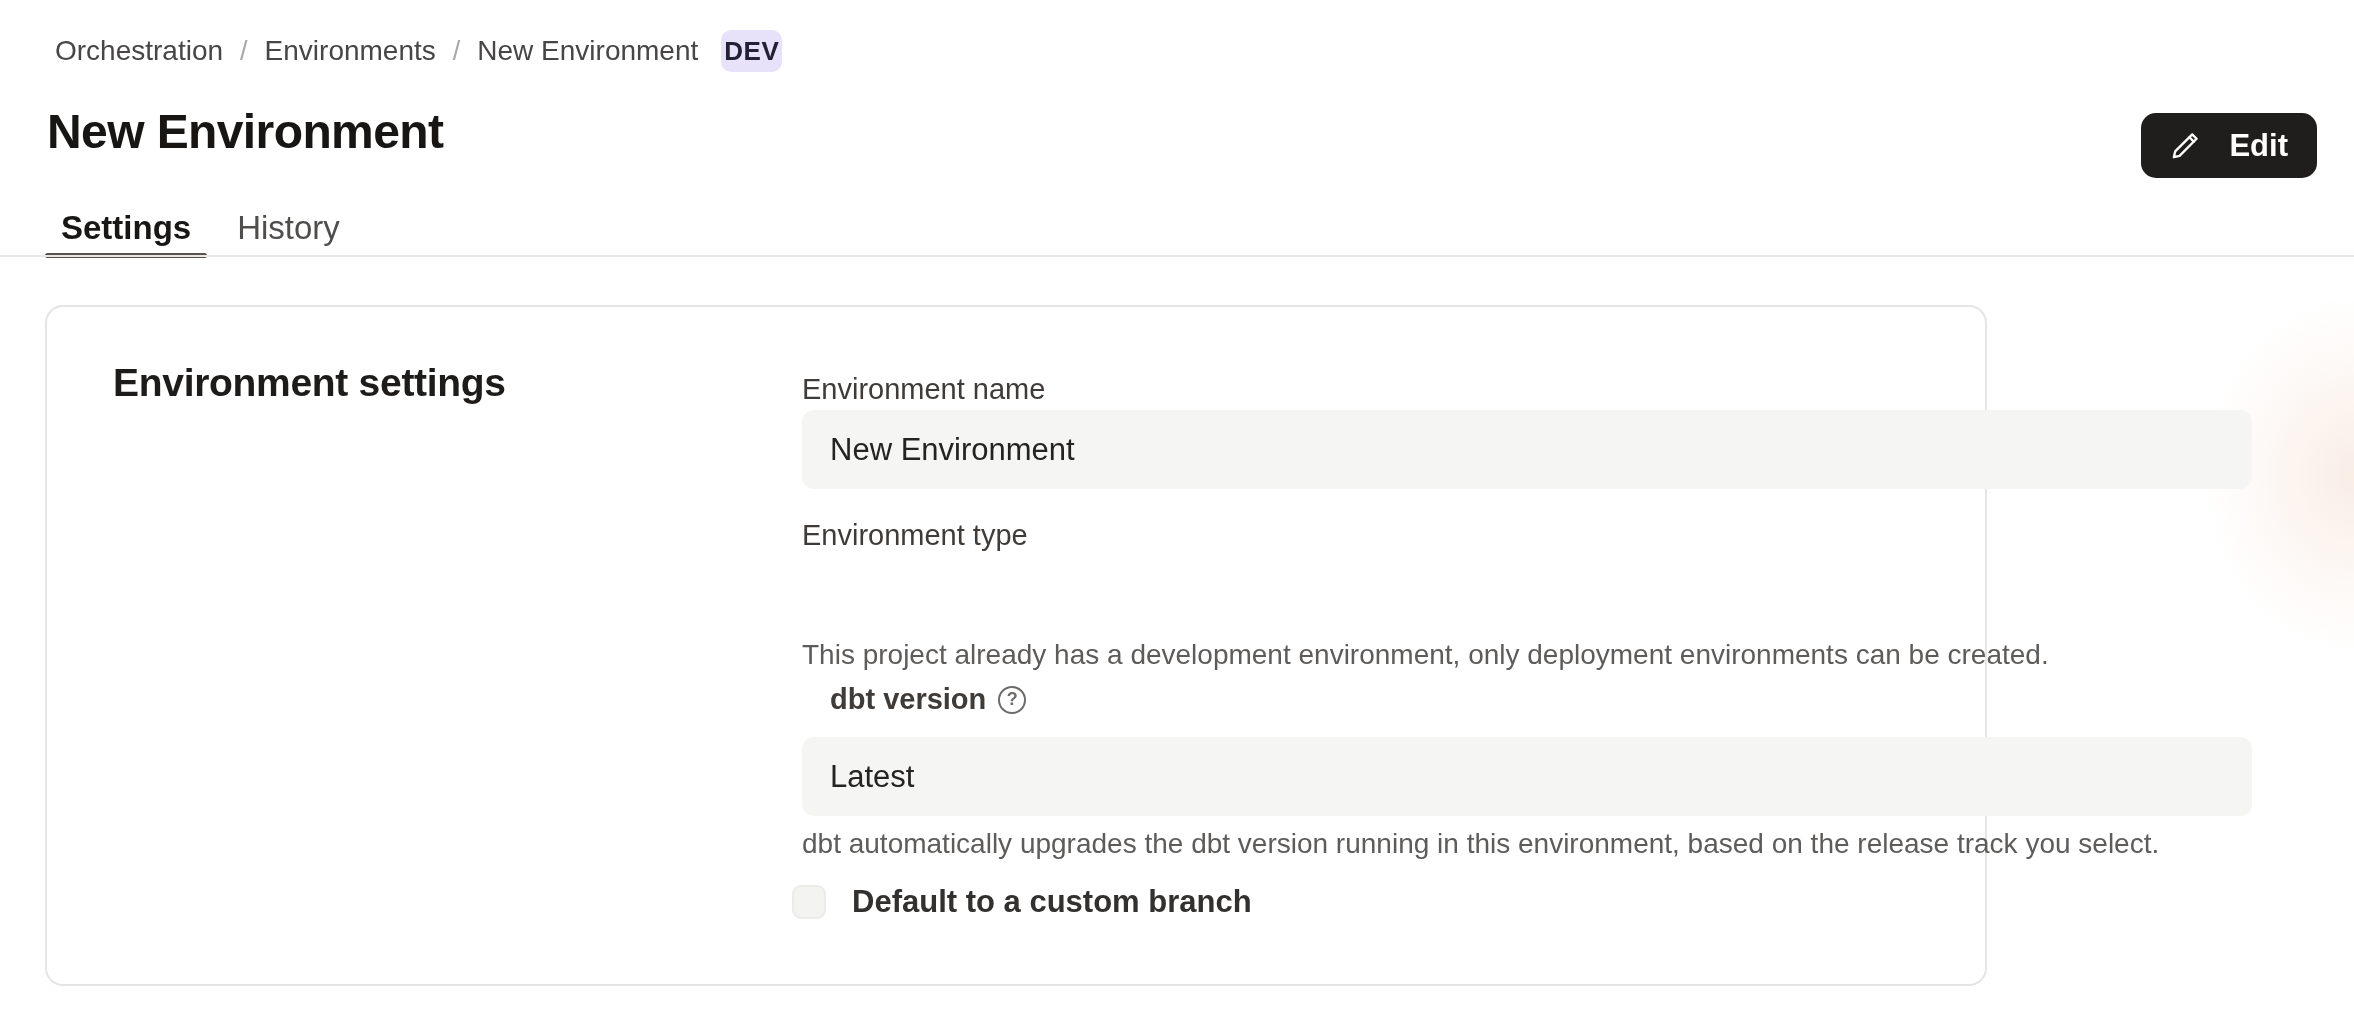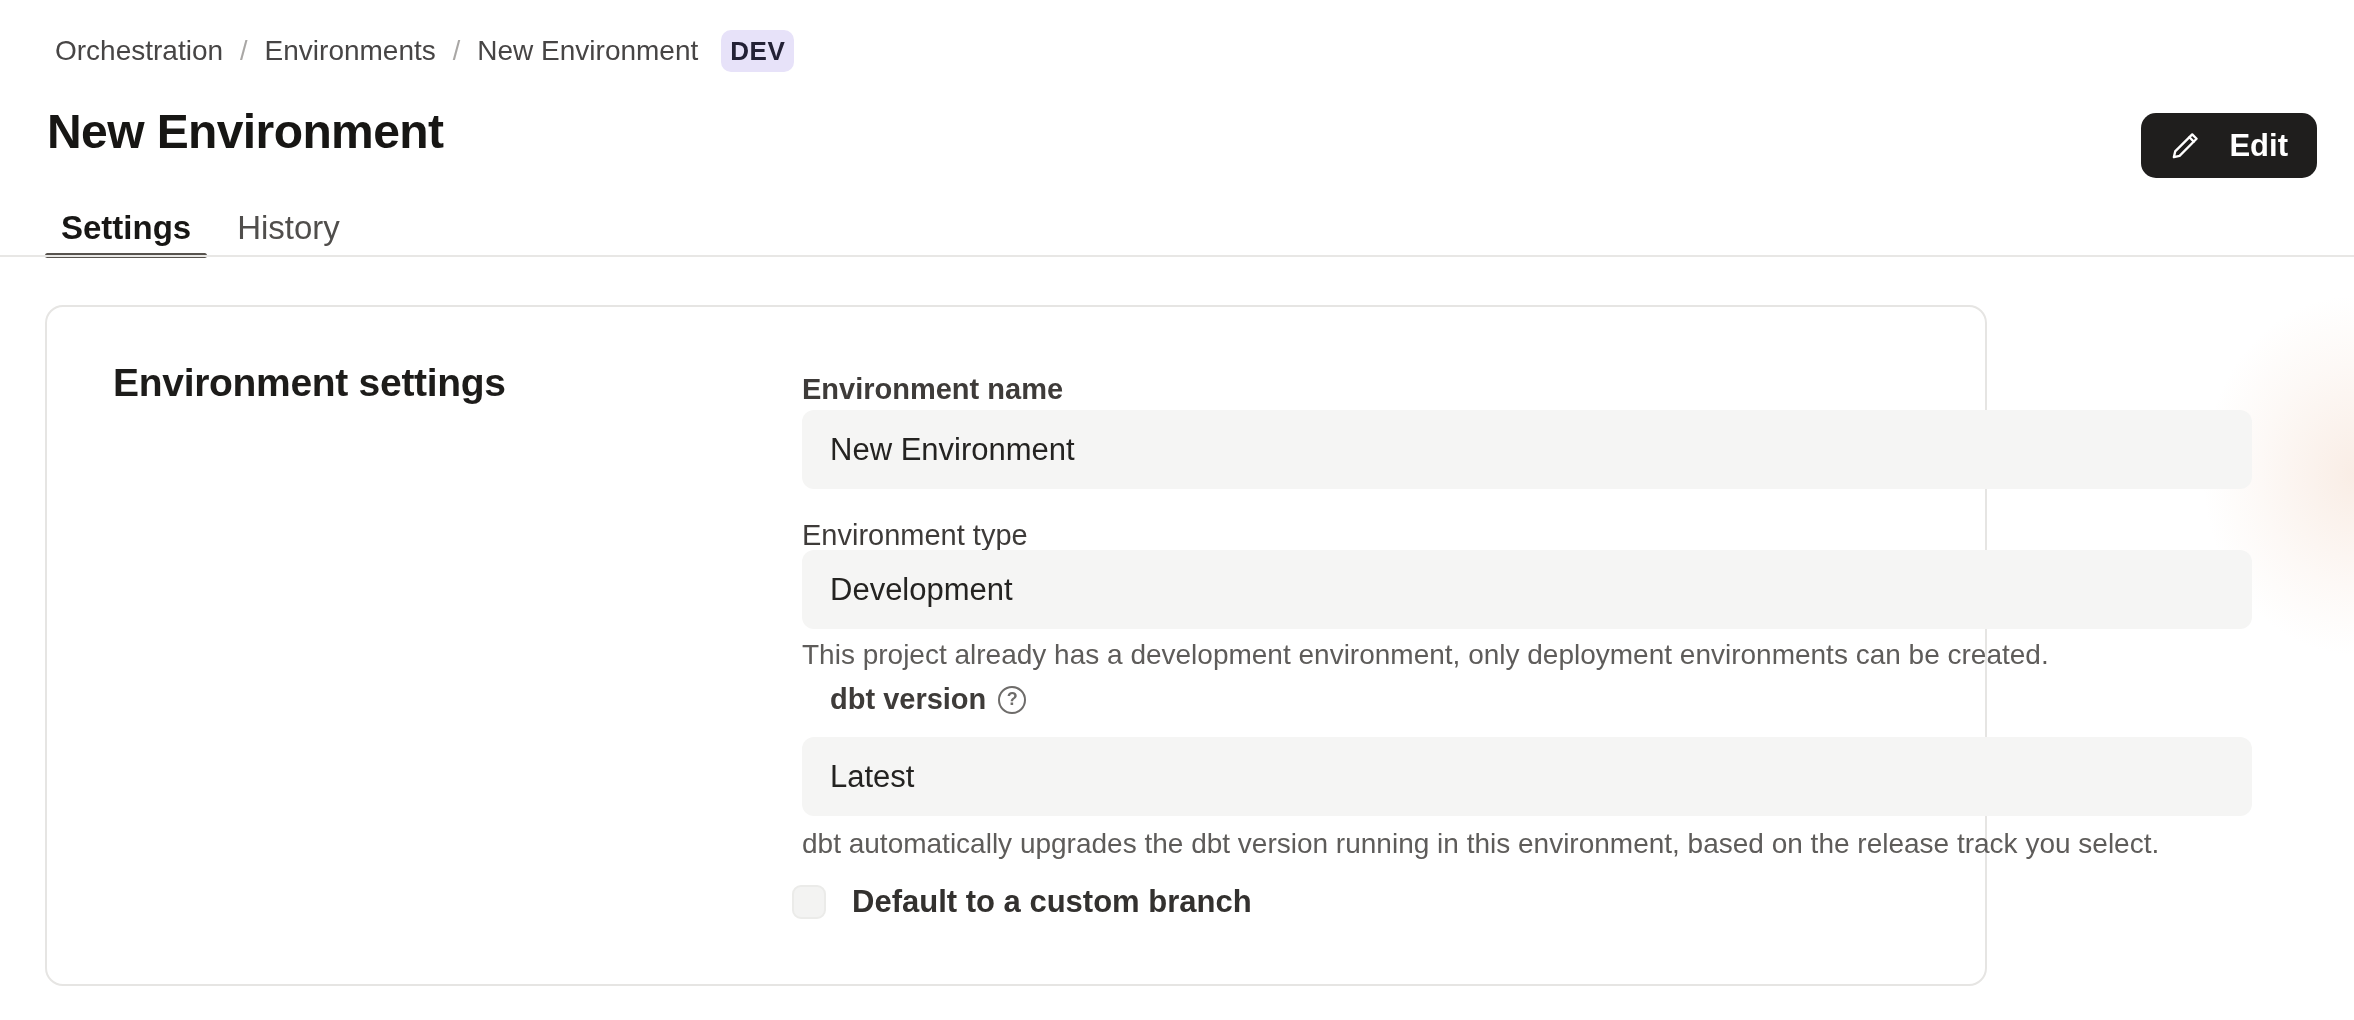--- a/index.html
+++ b/index.html
@@ -26,21 +26,21 @@
     display: flex; align-items: center; gap: 17px;
     font-size: 28px; color: #474545; font-weight: 500; margin-top: 9px;
   }
   .crumb { color: #474545; text-decoration: none; cursor: pointer; }
   .crumb.current { cursor: default; }
   .sep { color: #a9a7a5; font-size: 27px; font-weight: 400; }
   .badge {
     margin-left: 6px;
     background: #e7e2f9; color: #232136;
     font-size: 26px; font-weight: 600; letter-spacing: 0.5px;
-    padding: 7px 9px; border-radius: 10px; line-height: 1.1;
+    padding: 7px 3px; border-radius: 10px; line-height: 1.1;
   }
 
   
   .title {
     position: absolute; left: 47px; top: 104px;
     font-size: 48px; font-weight: 700; letter-spacing: -0.6px;
     color: #171614;
   }
   .edit-btn {
     position: absolute; top: 113px; right: 37px;
@@ -156,29 +156,28 @@
       <span>History</span>
     </div>
   </div>
   <div class="divider"></div>
 
   <section class="card">
     <h2 class="card-heading">Environment settings</h2>
 
     <div class="form">
 
-      <label class="f-label" style="top: 66px; font-weight: bold;">
+      <label class="f-label" style="top: 66px;">
         <span>Environment name</span>
       </label>
       <input class="f-input" style="top: 103px;" type="text" readonly="" value="New Environment">
 
       <label class="f-label" style="top: 212px;">
         <span>Environment type</span>
       </label>
-      <input class="f-input" style="top: 243px;" type="text" readonly="" value="Development">
       <div class="helper" style="top: 330px;">This project already has a development environment, only deployment environments can be created.</div>
 
       <label class="f-label strong" style="top: 376px; margin-left: 28px;">
         <span>dbt version</span>
         <span class="help-icon">?</span>
       </label>
       <input class="f-input" style="top: 430px;" type="text" readonly="" value="Latest">
       <div class="helper" style="top: 519px;">dbt automatically upgrades the dbt version running in this environment, based on the release track you select.</div>
 
       <div class="check-row">

